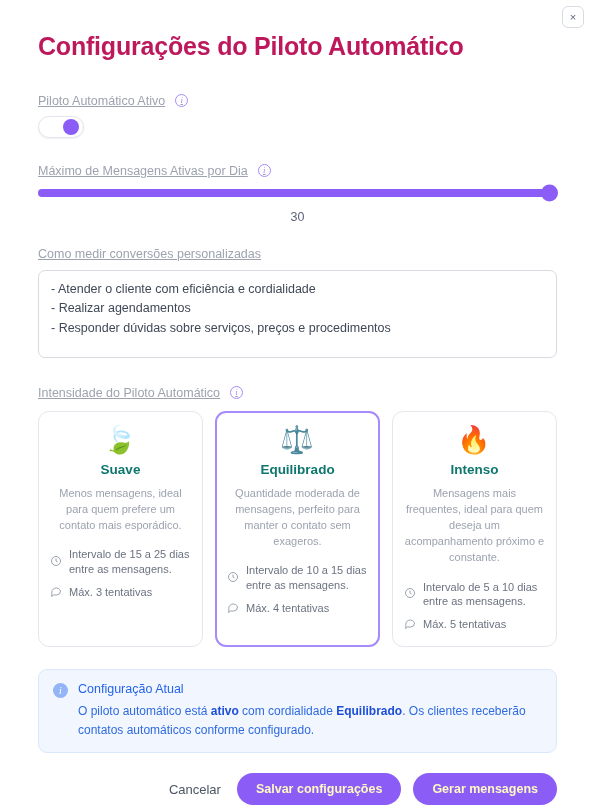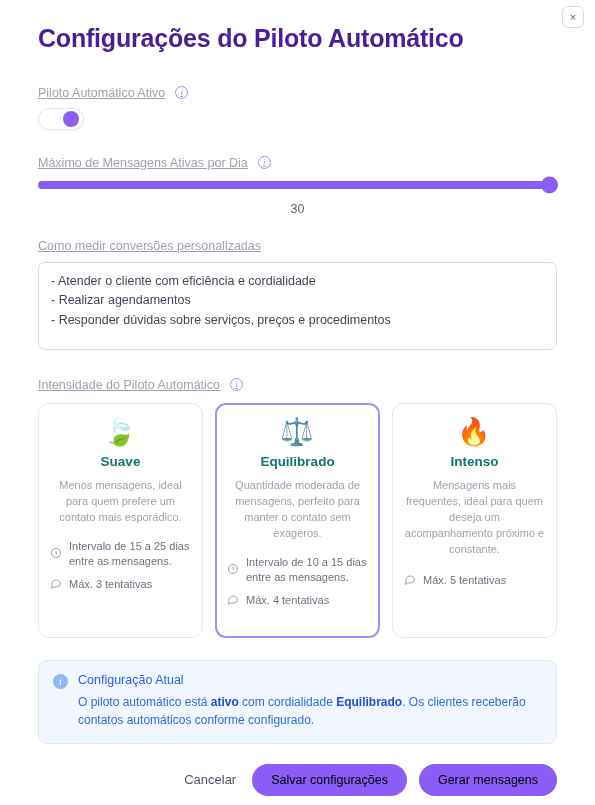--- a/index.html
+++ b/index.html
@@ -38,25 +38,25 @@
     font-size: 11px;
     line-height: 1;
     cursor: pointer;
     font-family: "Liberation Sans", sans-serif;
     padding: 0;
   }
 
   
   .title {
     margin: 0;
-    padding-top: 24px;
+    padding-top: 32px;
     font-size: 25px;
     font-weight: 600;
     letter-spacing: -0.2px;
-    color: #4c1d95;
+    color: #be185d;
     line-height: 1.15;
   }
 
   
   .field-label {
     display: flex;
     align-items: center;
     gap: 10px;
     font-size: 12.5px;
     color: #9ca3af;
@@ -266,22 +266,22 @@
     border: none;
     font-family: "Liberation Sans", sans-serif;
     font-size: 13px;
     color: #4b5563;
     cursor: pointer;
     padding: 6px 4px;
   }
   .btn-primary {
     font-family: "Liberation Sans", sans-serif;
     font-size: 12.5px;
-    font-weight: 400;
-    color: #000000;
+    font-weight: 700;
+    color: #fef9c3;
     background: #8b5cf6;
     border: none;
     border-radius: 17px;
     padding: 9px 19px;
     cursor: pointer;
   }
 </style>
 </head>
 <body>
 
@@ -375,20 +375,29 @@
             <span>Máx. 4 tentativas</span>
           </div>
         </div>
       </div>
 
       <div class="card">
         <div class="card-emoji">🔥</div>
         <div class="card-title">Intenso</div>
         <div class="card-desc">Mensagens mais frequentes, ideal para quem deseja um acompanhamento próximo e constante.</div>
         <div class="card-facts">
+          <div class="fact">
+            <span class="fact-icon">
+              <svg width="12" height="12" viewBox="0 0 24 24" fill="none" stroke="#9ca3af" stroke-width="2">
+                <circle cx="12" cy="12" r="9"></circle>
+                  <path d="M12 7v5l3 2"></path>
+              </svg>
+            </span>
+            <span>Intervalo de 5 a 10 dias entre as mensagens.</span>
+          </div>
           <div class="fact">
             <span class="fact-icon">
               <svg width="12" height="12" viewBox="0 0 24 24" fill="none" stroke="#9ca3af" stroke-width="2">
                 <path d="M21 12a8 8 0 0 1-8 8H7l-4 3 1-5a8 8 0 1 1 17-6z"></path>
               </svg>
             </span>
             <span>Máx. 5 tentativas</span>
           </div>
         </div>
       </div>

